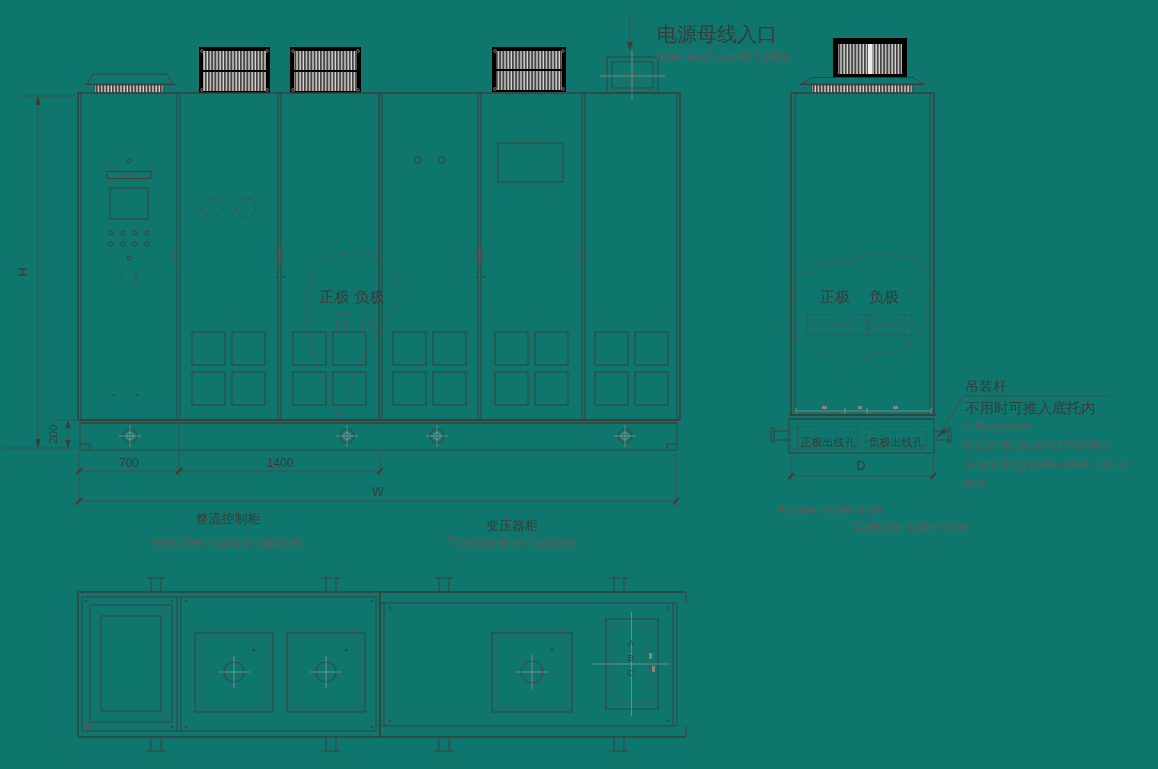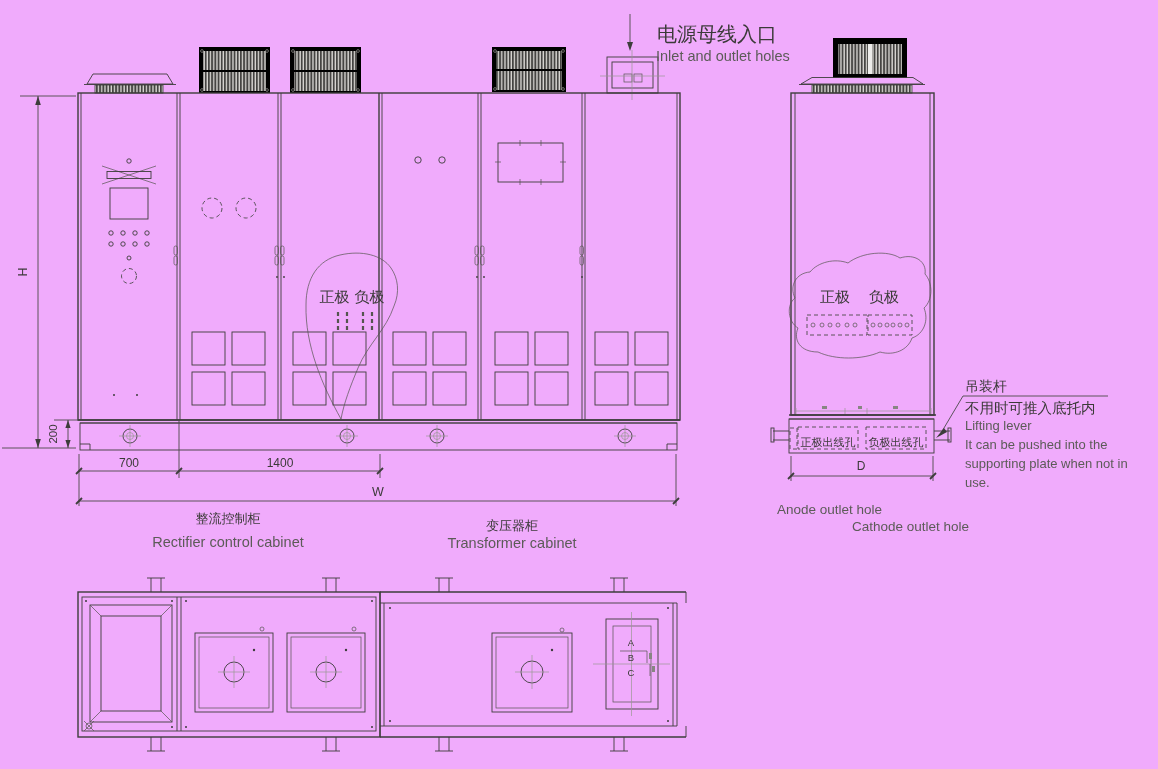--- a/index.html
+++ b/index.html
@@ -1,16 +1,16 @@
 <!DOCTYPE html>
 <html><head>
 <meta charset="utf-8">
 <style>
   html,body{margin:0;padding:0;background:#efeeec;}
-  #stage{position:relative;width:1158px;height:769px;background:#f0abfc;overflow:hidden;
+  #stage{position:relative;width:1158px;height:769px;background:#0f766e;overflow:hidden;
          font-family:"Liberation Sans","DejaVu Sans",sans-serif;}
   svg{position:absolute;left:0;top:0;}
   .s1{stroke:#3d3d3b;stroke-width:1.4;fill:none;}
   .s{stroke:#3d3d3b;stroke-width:0.9;fill:none;}
   .sl{stroke:#55544f;stroke-width:0.7;fill:none;}
   .thin{stroke:#9a9893;stroke-width:0.7;fill:none;}
   .dim{stroke:#4a4a48;stroke-width:0.9;fill:none;}
   .dash{stroke:#4a4a48;stroke-width:0.9;fill:none;stroke-dasharray:4 3;}
   .dash2{stroke:#55544f;stroke-width:2.2;fill:none;stroke-dasharray:4 3;}
   .tick{stroke:#3d3d3b;stroke-width:1.8;fill:none;}

